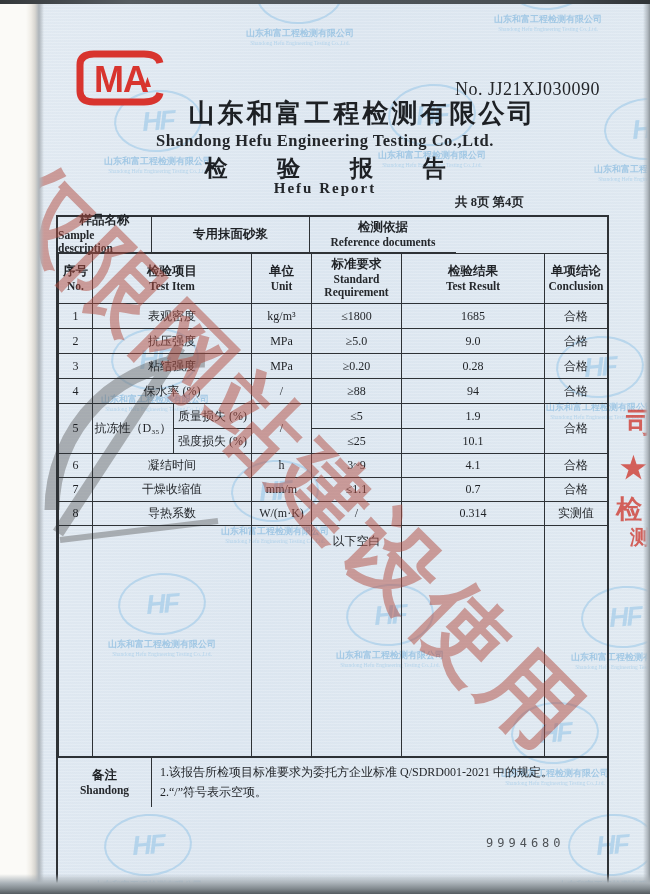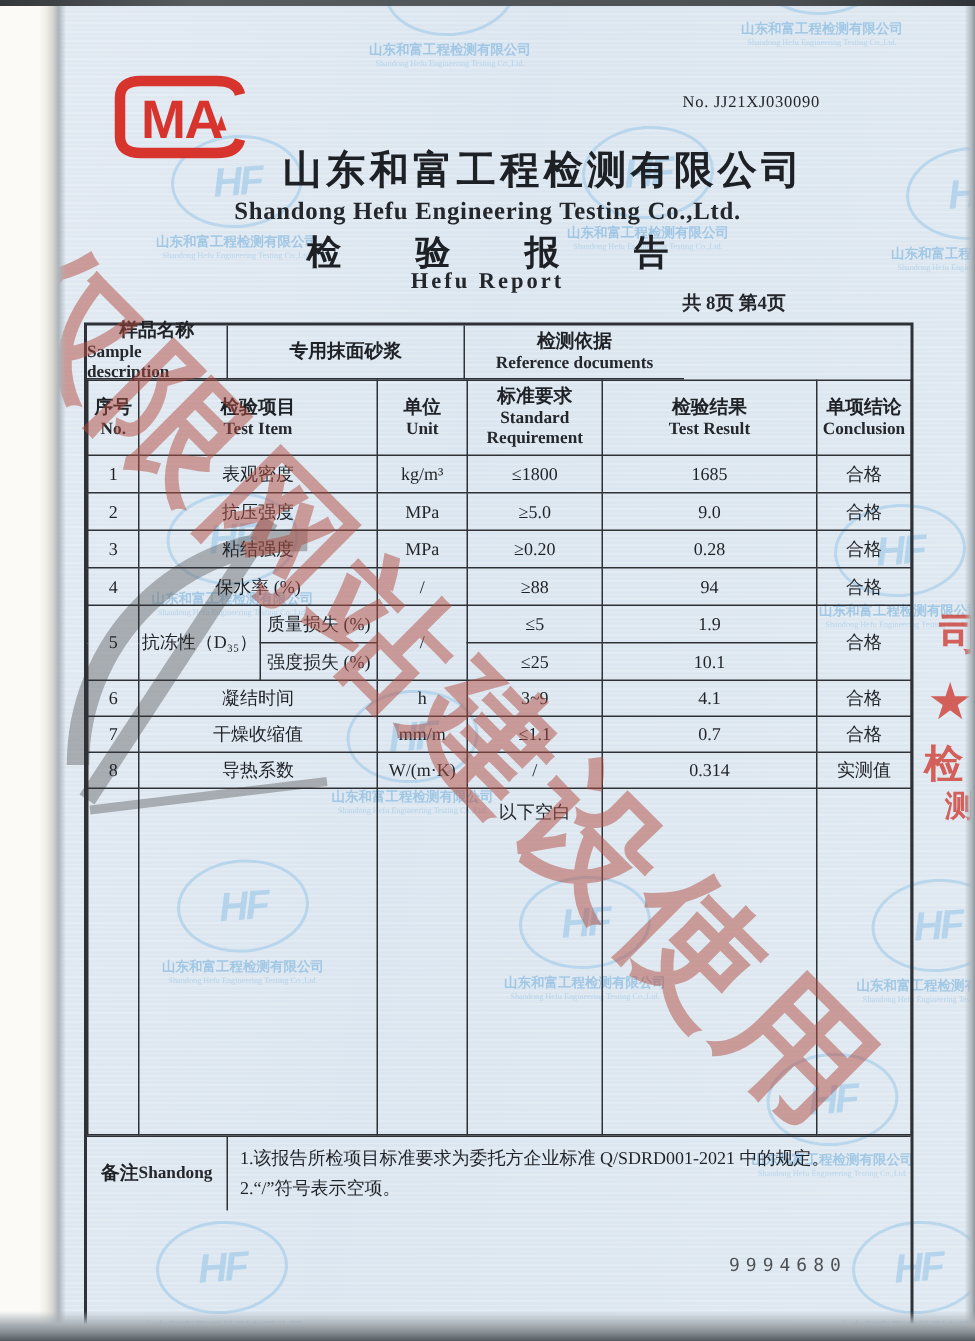--- a/index.html
+++ b/index.html
@@ -42,21 +42,21 @@
             font-size:92px; font-weight:bold; letter-spacing:6px;
             color:rgba(178,76,64,.5); transform:rotate(45deg); transform-origin:0 0;
             pointer-events:none; }
 
   
   .stamp { position:absolute; z-index:41; color:rgba(206,56,46,.78); font-weight:bold; pointer-events:none; }
 
   
   .content { position:absolute; inset:0; z-index:10; }
   .cma { position:absolute; left:72px; top:47px; }
-  .cert-no { position:absolute; left:455px; top:62px; font-size:11px; color:#232529; letter-spacing:.5px; }
+  .cert-no { position:absolute; left:455px; top:79px; font-size:18px; color:#232529; letter-spacing:.5px; }
   .phone { position:absolute; left:56px; top:99px; font-size:23px; color:rgba(226,62,58,.88);
            font-family:"Liberation Sans",sans-serif; letter-spacing:1px; }
   .company-cn { position:absolute; left:0; top:96px; width:100%; text-align:center; padding-left:75px;
                 font-size:26px; font-weight:bold; color:#1d2024; letter-spacing:3px; }
   .company-en { position:absolute; left:0; top:131px; width:100%; text-align:center;
                 font-size:16.5px; font-weight:bold; color:#23262a; letter-spacing:.5px; }
   .title-cn { position:absolute; left:0; top:153px; width:100%; text-align:center;
               font-size:23px; font-weight:bold; color:#1d2024; letter-spacing:22px; text-indent:22px; }
   .title-en { position:absolute; left:0; top:180px; width:100%; text-align:center;
               font-size:15px; font-weight:bold; color:#23262a; letter-spacing:2px; }
@@ -73,21 +73,21 @@
   .cell-en { font-size:11.5px; font-weight:bold; color:#24272b; line-height:1.15; }
   table.grid { width:100%; border-collapse:collapse; table-layout:fixed; }
   table.grid td { border:1px solid #2e3236; text-align:center; vertical-align:middle;
                   font-size:12px; color:#1f2226; padding:0; overflow:hidden; }
   table.grid td.hd { font-weight:bold; }
   table.grid tr.hrow td { height:50px; }
   table.grid tr.drow td { height:25px; }
   table.grid tr.drow2 td { height:24px; }
   td.blank-cell { vertical-align:top !important; padding-top:7px !important; }
   .rowC { display:flex; height:50px; border-top:1px solid #2e3236; }
-  .rowC .c1 { width:94px; border-right:1px solid #2e3236; display:flex; flex-direction:row;
+  .rowC .c1 { width:94px; border-right:1px solid #2e3236; display:flex; flex-direction:column;
               align-items:center; justify-content:center; }
   .rowC .c2 { flex:1; padding:15px 8px; display:flex; flex-direction:column; justify-content:center; }
   .comment-line { font-size:12px; color:#1f2226; line-height:1.6; text-align:left; }
 
   .serial { position:absolute; left:486px; top:836px; z-index:12;
             font-family:"DejaVu Sans Mono","Liberation Mono",monospace;
             font-size:12px; color:#4e5256; letter-spacing:4px; }
 </style>
 </head>
 <body>

